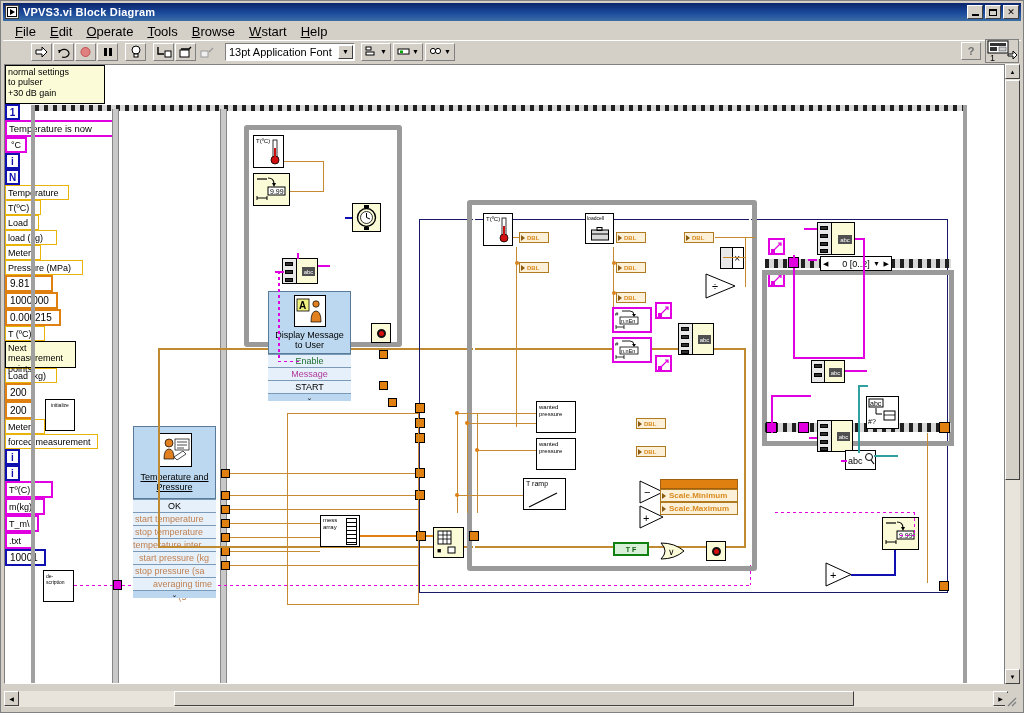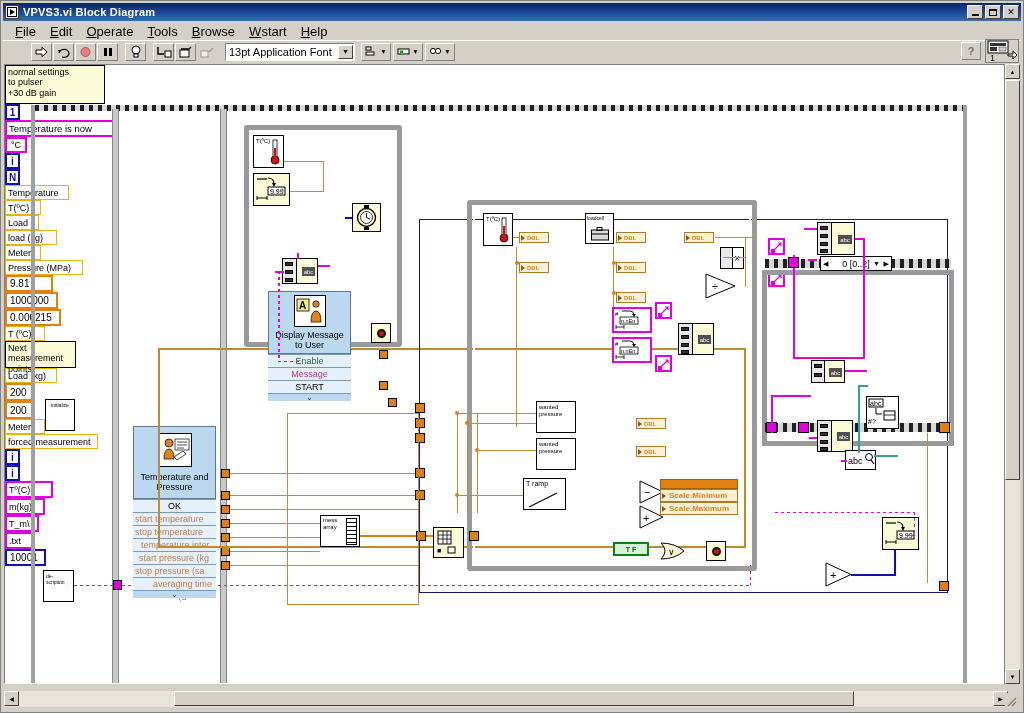--- a/index.html
+++ b/index.html
@@ -407,28 +407,28 @@
           <rect x="0.5" y="0.5" width="33" height="33" fill="#ffffff" stroke="#000"></rect>
           <circle cx="11" cy="10" r="4" fill="#e08020" stroke="#000" stroke-width="0.7"></circle>
           <path d="M6 26 q0 -10 5 -10 q5 0 5 10 Z" fill="#e08020" stroke="#000" stroke-width="0.7"></path>
           <rect x="17" y="6" width="14" height="11" fill="#fff" stroke="#000" stroke-width="0.7"></rect>
           <line x1="19" y1="9" x2="29" y2="9" stroke="#000" stroke-width="0.7"></line>
           <line x1="19" y1="12" x2="29" y2="12" stroke="#000" stroke-width="0.7"></line>
           <line x1="19" y1="15" x2="26" y2="15" stroke="#000" stroke-width="0.7"></line>
           <path d="M16 24 l9 -6 l3 3 l-9 6 Z" fill="#fff" stroke="#000" stroke-width="0.7"></path>
         </svg>
       </div>
-      <div class="evi-title" style="white-space:pre-line;">Temperature and
+      <div class="evi-title" style="white-space:pre-line;text-decoration:underline;">Temperature and
 Pressure</div>
     </div>
     <div style="position:absolute;left:128px;top:434px;width:83px;">
       <div class="evi-row ok">OK</div>
       <div class="evi-row dim" style="text-align:left;padding-left:2px;">start temperature</div>
       <div class="evi-row dim" style="text-align:left;padding-left:2px;">stop temperature</div>
-      <div class="evi-row dim" style="text-align:left;padding-left:8px;">temperature inter</div>
+      <div class="evi-row dim" style="text-align:left;padding-left:0;">temperature inter</div>
       <div class="evi-row dim" style="text-align:left;padding-left:6px;">start pressure (kg</div>
       <div class="evi-row dim" style="text-align:left;padding-left:2px;">stop pressure (sa</div>
       <div class="evi-row dim" style="text-align:center;padding-left:16px;">averaging time (5</div>
       <div class="evi-row" style="background:#bcd8f0;height:8px;line-height:8px;font-size:7px;">⌄</div>
     </div>
 
     <div class="tunnel" style="left:216px;top:404px;width:9px;height:9px;"></div>
     <div class="tunnel" style="left:216px;top:426px;width:9px;height:9px;"></div>
     <div class="tunnel" style="left:216px;top:440px;width:9px;height:9px;"></div>
     <div class="tunnel" style="left:216px;top:454px;width:9px;height:9px;"></div>

